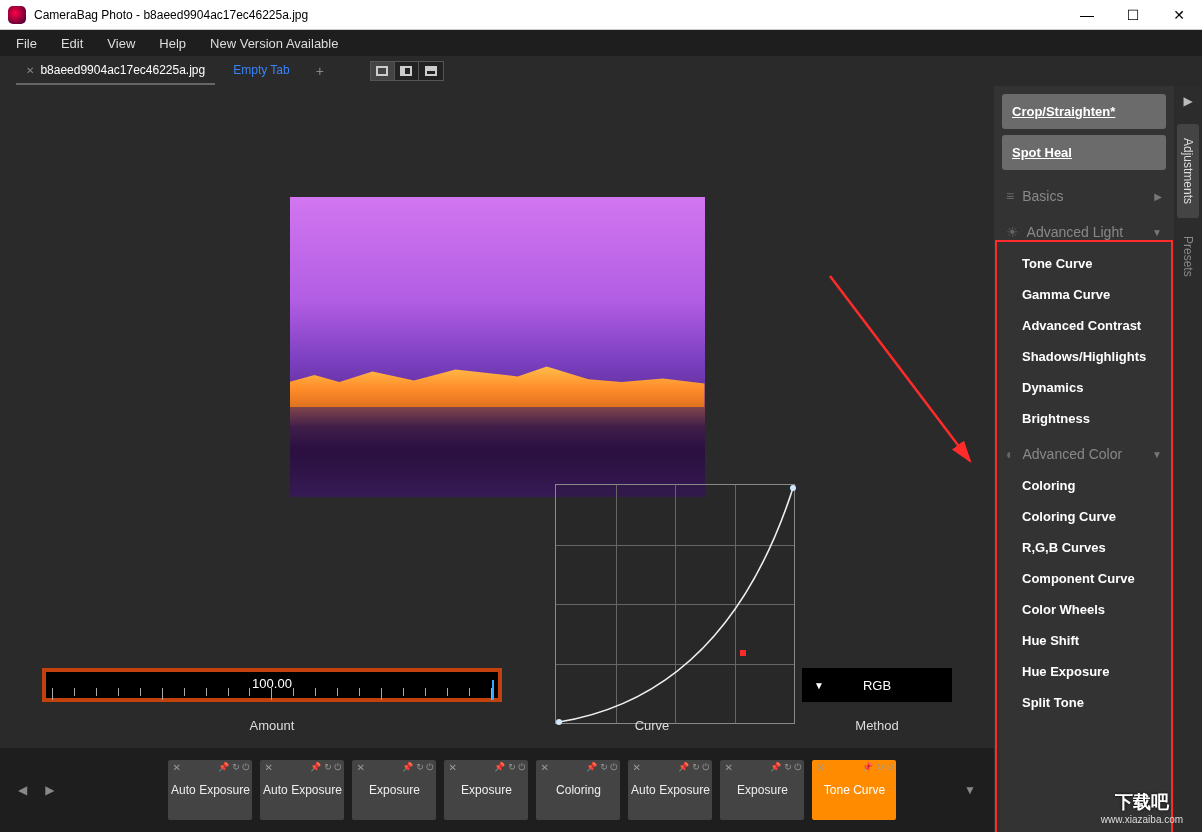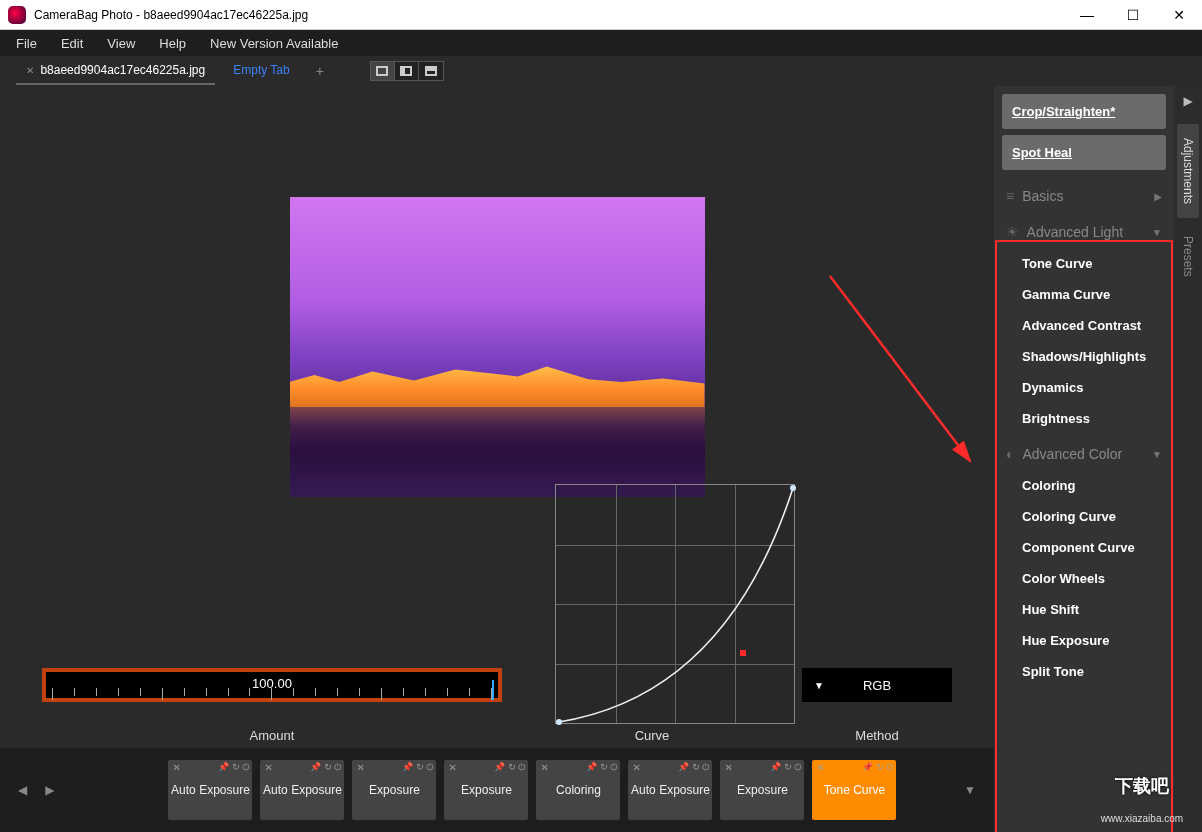--- a/index.html
+++ b/index.html
@@ -63,42 +63,42 @@
 
   
   .controls-row { height: 80px; display: flex; align-items: flex-start; justify-content: center; gap: 30px; padding: 0 20px; position: relative; }
   .slider-block { width: 460px; }
   .slider-track { height: 34px; background: #000; position: relative; border: 4px solid #c2410c; }
   .ticks { position: absolute; bottom: 0; left: 6px; right: 6px; height: 10px; display: flex; justify-content: space-between; }
   .ticks span { width: 1px; height: 8px; background: #aaa; display: inline-block; }
   .ticks span.major { height: 12px; }
   .slider-cursor { position: absolute; right: 4px; bottom: -2px; width: 2px; height: 20px; background: #3af; }
   .slider-val { position: absolute; top: 4px; left: 0; right: 0; text-align: center; color: #fff; font-size: 13px; }
-  .ctrl-label { text-align: center; margin-top: 26px; color: #ddd; font-size: 13px; }
+  .ctrl-label { text-align: center; margin-top: 16px; color: #ddd; font-size: 13px; }
   .curve-editor { width: 240px; height: 240px; border: 1px solid #888; position: absolute; bottom: 30px; background: rgba(30,30,30,0.12); left: 0; }
   .cg-h, .cg-v { position: absolute; background: #666; }
   .cg-h { left:0; right:0; height:1px; }
   .cg-v { top:0; bottom:0; width:1px; }
   .red-dot { position: absolute; width: 6px; height: 6px; background: #ff2a2a; }
 
   .method-block { width: 150px; }
   .method-select { height: 34px; background: #000; display: flex; align-items: center; justify-content: center; position: relative; color: #fff; font-size: 13px; }
   .method-select .caret { position: absolute; left: 12px; color: #fff; font-size: 10px; }
 
   
   .filter-strip { height: 84px; background: #1e1e1e; display: flex; align-items: center; padding: 0 14px; gap: 10px; }
   .strip-nav { color: #888; font-size: 12px; padding: 4px; }
   .filter-chip { width: 84px; height: 60px; background: #444; border-radius: 2px; display: flex; flex-direction: column; align-items: center; justify-content: center; position: relative; color: #eee; font-size: 12px; text-align: center; line-height: 1.2; }
   .filter-chip.active { background: #ff8c00; color: #fff; }
   .chip-icons { position: absolute; top: 2px; right: 3px; font-size: 9px; color: #999; display: flex; gap: 3px; }
   .filter-chip .chip-x { position: absolute; top: 2px; left: 4px; font-size: 10px; color: #999; }
   .strip-spacer { flex: 1; }
 
   
-  .watermark { position: absolute; bottom: 8px; right: 0; width: 120px; height: 50px; background: rgba(0,0,0,0.0); display:flex; flex-direction:column; align-items:center; justify-content:space-between; pointer-events:none; }
+  .watermark { position: absolute; bottom: 0; right: 0; width: 120px; height: 50px; background: rgba(0,0,0,0.0); display:flex; flex-direction:column; align-items:center; justify-content:center; pointer-events:none; }
   .watermark .wm-big { color:#fff; font-size:18px; font-weight:bold; text-shadow:0 0 3px #000; }
   .watermark .wm-small { color:#ddd; font-size:10px; }
 </style>
 </head>
 <body>
 
 <div class="titlebar">
   <div class="appicon"></div>
   <span class="title-text">CameraBag Photo - b8aeed9904ac17ec46225a.jpg</span>
   <div class="win-controls">
@@ -293,20 +293,21 @@
         </div>
 
       <div class="adj-section-header">
         <span class="sect-icon">◐</span>
         <span>Advanced Color</span>
         <span class="arrow">▼</span>
       </div>
       <div id="adv-color-items">
           <div class="adj-item">Coloring</div>
           <div class="adj-item">Coloring Curve</div>
+          <div class="adj-item">R,G,B Curves</div>
           <div class="adj-item">Component Curve</div>
           <div class="adj-item">Color Wheels</div>
           <div class="adj-item">Hue Shift</div>
           <div class="adj-item">Hue Exposure</div>
           <div class="adj-item">Split Tone</div>
         </div>
 
       <div class="red-rect hl-outline"></div>
     </div>
 

